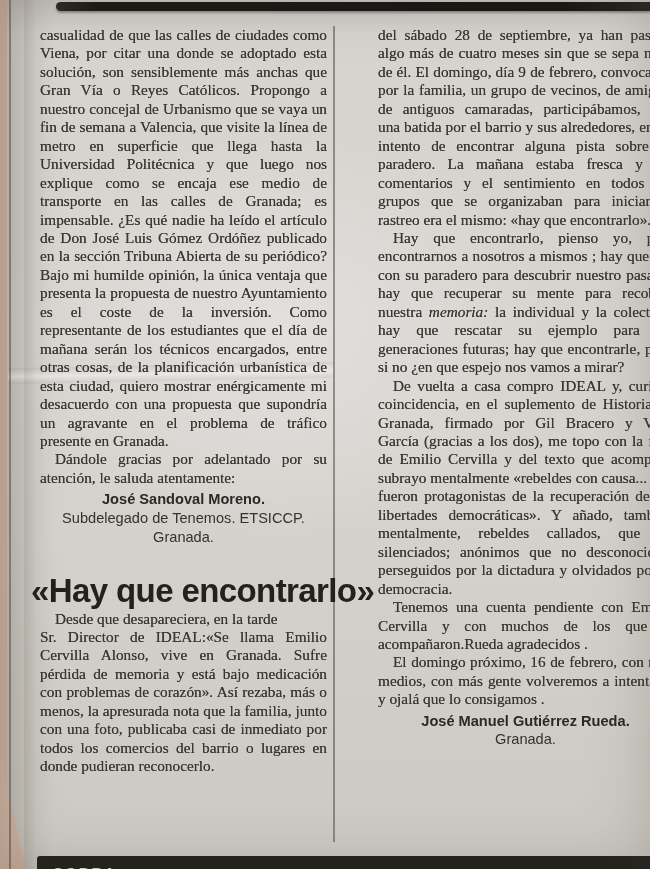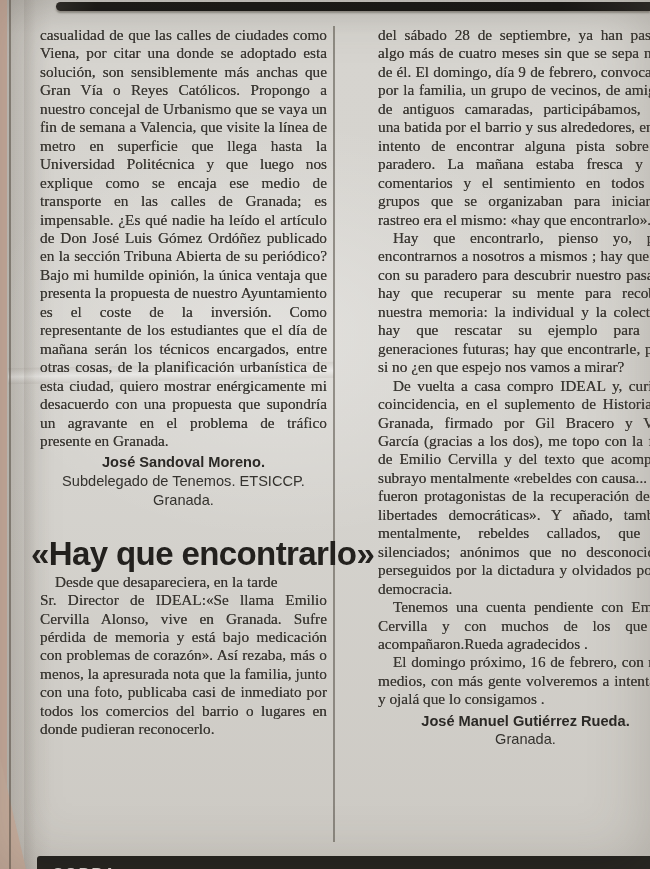--- a/index.html
+++ b/index.html
@@ -50,21 +50,21 @@
   .col{
     position:absolute;top:26px;
     font-size:15.3px;line-height:18.45px;color:#3a3732;
     text-align:justify;
     text-shadow:0 0 0.4px rgba(58,55,50,0.85);
   }
   .col-left{left:40px;width:287px;}
   .col-right{left:338px;width:295px;margin-left:40px;}
   .para{margin:0;hyphens:auto;-webkit-hyphens:auto;}
   .para.indent{text-indent:15px;}
-  .it{}
+  .it{font-style:italic;}
   .sig{
     margin-top:3px;
     font-family:"Liberation Sans", sans-serif;
     font-size:14.6px;line-height:18.6px;color:#34322e;
     text-align:center;text-shadow:none;
   }
   .sig-name{font-weight:700;color:#2b2926;}
   .headline{
     font-family:"Liberation Sans", sans-serif;
     font-weight:700;font-size:33px;letter-spacing:-0.6px;
@@ -80,20 +80,21 @@
   <div class="crease-h"></div>
   <div class="crease-v"></div>
   <div class="corner-pink"></div>
   <div class="rule-left"></div>
   <div class="rule-mid"></div>
   <div class="topbar"></div>
 
   <div class="col col-left">
     <div>
         <p class="para"><span>casualidad de que las calles de ciudades como Viena, por citar una donde se adoptado esta solución, son sensiblemente más anchas que Gran Vía o Reyes Católicos. Propongo a nuestro concejal de Urbanismo que se vaya un fin de semana a Valencia, que visite la línea de metro en superficie que llega hasta la Universidad Politécnica y que luego nos explique como se encaja ese medio de transporte en las calles de Granada; es impensable. ¿Es qué nadie ha leído el artículo de Don José Luis Gómez Ordóñez publicado en la sección Tribuna Abierta de su periódico? Bajo mi humilde opinión, la única ventaja que presenta la propuesta de nuestro Ayuntamiento es el coste de la inversión. Como representante de los estudiantes que el día de mañana serán los técnicos encargados, entre otras cosas, de la planificación urbanística de esta ciudad, quiero mostrar enérgicamente mi desacuerdo con una propuesta que supondría un agravante en el problema de tráfico presente en Granada.</span></p>
+        <p class="para indent"><span>Dándole gracias por adelantado por su atención, le saluda atentamente:</span></p>
       </div>
     <div class="sig">
       <div class="sig-name">José Sandoval Moreno.</div>
       <div class="sig-line">Subdelegado de Tenemos. ETSICCP.</div>
       <div class="sig-line">Granada.</div>
     </div>
     <h2 class="headline">«Hay que encontrarlo»</h2>
     <div>
         <p class="para indent"><span>Desde que desapareciera, en la tarde</span></p>
         <p class="para"><span>Sr. Director de IDEAL:«Se llama Emilio Cervilla Alonso, vive en Granada. Sufre pérdida de memoria y está bajo medicación con problemas de corazón». Así rezaba, más o menos, la apresurada nota que la familia, junto con una foto, publicaba casi de inmediato por todos los comercios del barrio o lugares en donde pudieran reconocerlo.</span></p>

